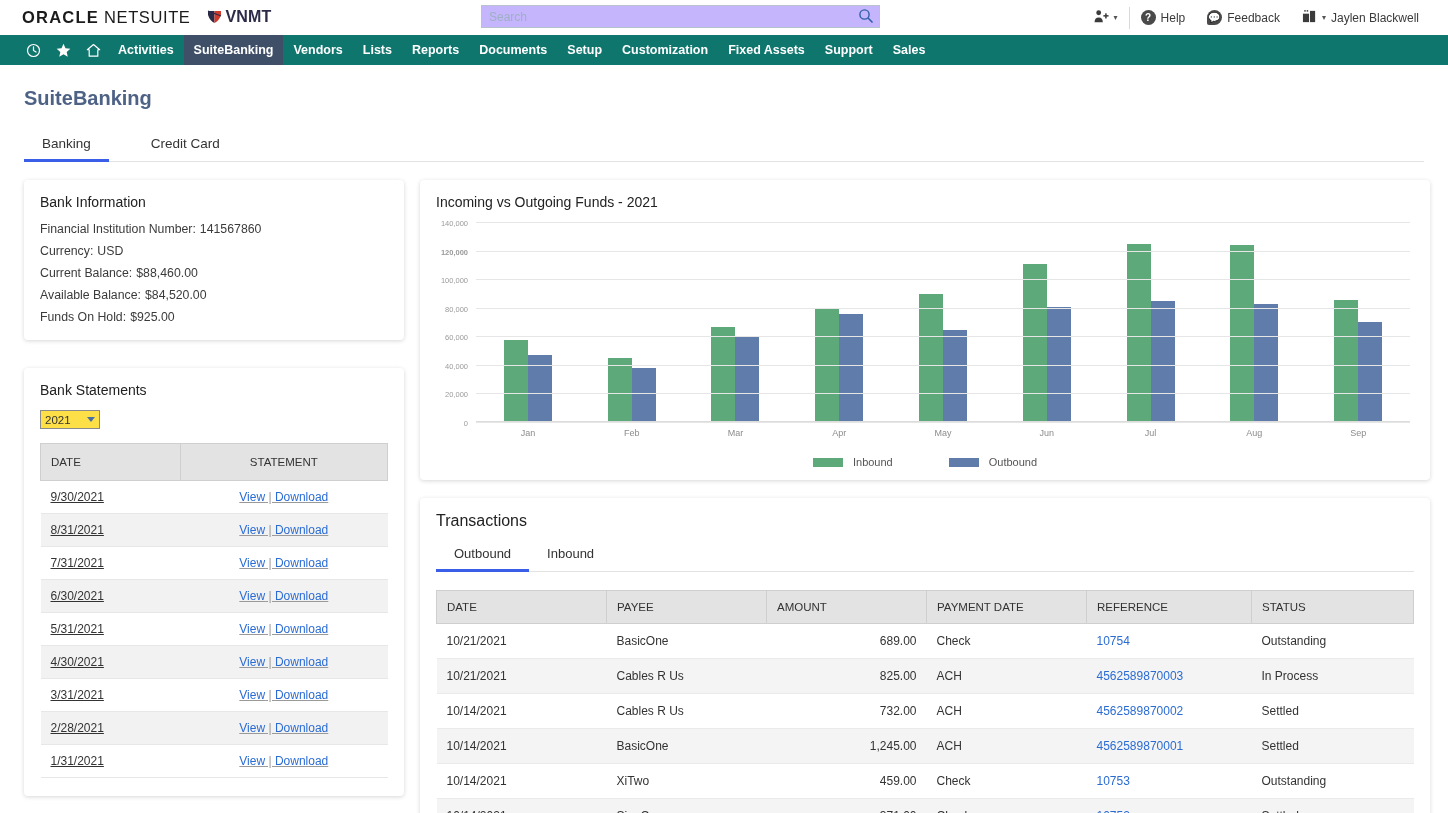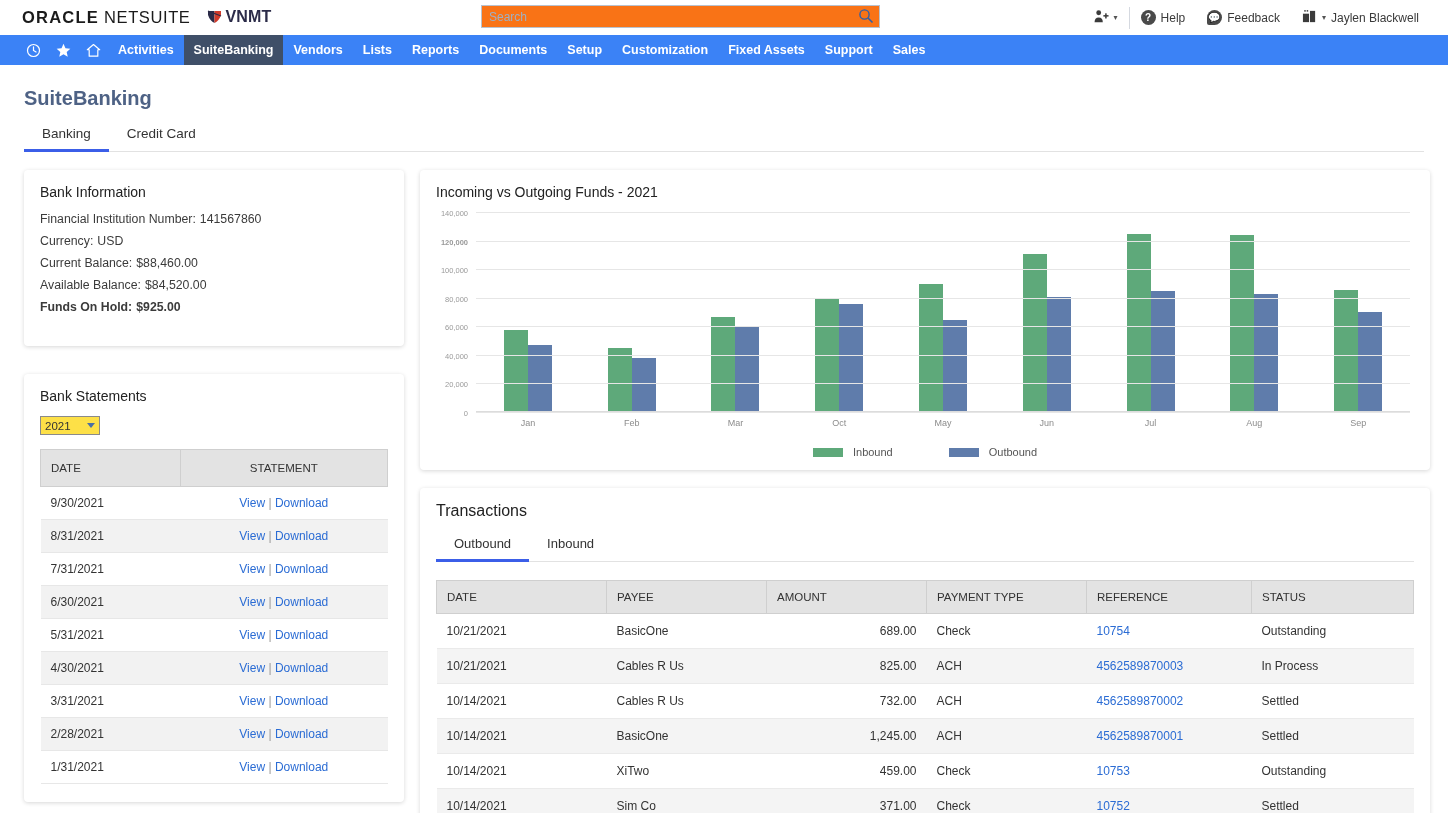--- a/index.html
+++ b/index.html
@@ -50,21 +50,21 @@
     left: 481px; top: 5px;
     width: 399px; height: 23px;
   }
   .searchwrap input {
     width: 100%; height: 100%;
     border: 1px solid #b8c2cf;
     padding: 0 26px 0 7px;
     font-size: 12px;
     color: #444;
     font-family: "Liberation Sans", sans-serif;
-    background:#f97316;
+    background:#c4b5fd;
     outline: none;
   }
   .searchwrap input::placeholder { color: #9fb0c4; }
   .search-icon {
     position: absolute; right: 6px; top: 3px;
     width: 16px; height: 16px; color: #2f5fa8;
   }
 
   .topright {
     position: absolute; right: 18px; top: 0;
@@ -78,21 +78,21 @@
     background: #4a4a4a; color: #fff; font-size: 10px; font-weight: bold;
     display: flex; align-items: center; justify-content: center; line-height: 1;
   }
   .icon-circle-f { border-radius: 50% 50% 50% 2px; }
   .caret { font-size: 8px; color: #555; }
   .glyph-dark { color: #3b3b3b; font-size: 15px; line-height: 1; }
 
   
   .navbar {
     height: 30px;
-    background: #3b82f6;
+    background: #0f766e;
     display: flex; align-items: stretch;
     padding-left: 18px;
     font-size: 12.5px;
     font-weight: bold;
     color: #ffffff;
   }
   .navbar .navicon {
     display: flex; align-items: center; justify-content: center;
     width: 30px; color: #fff;
   }
@@ -109,24 +109,25 @@
   
   .page {
     background: #ffffff;
     padding: 0;
   }
   .page-title {
     font-size: 20px; font-weight: bold; color: #4e6285;
     margin: 22px 0 0 24px;
   }
   .maintabs {
-    margin: 16px 0 0 24px;
+    margin: 26px 0 0 24px;
     display: flex;
     border-bottom: 1px solid #e2e2e2;
     width: calc(100% - 48px);
+    gap: 24px;
   }
   .maintab {
     padding: 0 18px 10px 18px;
     font-size: 13.5px;
     color: #333;
     cursor: pointer;
     position: relative;
   }
   .maintab.active::after {
     content: "";
@@ -146,21 +147,21 @@
   .card {
     background: #ffffff;
     border-radius: 4px;
     box-shadow: 0 1px 4px rgba(0,0,0,0.16);
   }
 
   
   .bank-info { padding: 14px 16px 16px 16px; }
   .card-title { font-size: 14px; color: #222; margin-bottom: 12px; }
   .info-line { font-size: 12.3px; color: #3b3b3b; margin-bottom: 8px; }
-  .info-line:last-child { margin-bottom: 16px; font-weight: bold; }
+  .info-line:last-child { margin-bottom: 0; }
   .info-line .val { margin-left: 4px; }
 
   
   .bank-statements { margin-top: 28px; padding: 14px 16px 18px 16px; }
   .year-select {
     margin: 6px 0 14px 0;
     width: 60px; height: 19px;
     border: 1px solid #8a8a8a;
     font-size: 11.5px;
     display: flex; align-items: center;
@@ -189,20 +190,21 @@
     font-weight: normal;
     font-size: 11.5px;
     padding: 12px 10px;
     text-align: left;
   }
   table.stmt th.ctr { text-align: center; }
   table.stmt td {
     padding: 9px 10px;
     border-bottom: 1px solid #e7e7e7;
     color: #333;
+    text-decoration: underline;
   }
   table.stmt tr.alt td { background: #f2f2f2; }
   table.stmt td.acts { text-align: center; color:#999; }
   a.link { color: #2b6cd4; text-decoration: none; cursor: pointer; }
 
   
   .chart-card { padding: 14px 16px 12px 16px; }
   .chart-title { font-size: 14px; color: #222; margin-bottom: 12px; }
   .chart-area {
     position: relative;
@@ -524,21 +526,21 @@
               <span class="ylabel">120,000</span>
             </div>
             <div class="gridline" style="top: 0px;">
               <span class="ylabel">140,000</span>
             </div>
           </div>
         <div class="xlabels" id="chart-xlabels">
             <div class="xlabel">Jan</div>
             <div class="xlabel">Feb</div>
             <div class="xlabel">Mar</div>
-            <div class="xlabel">Oct</div>
+            <div class="xlabel">Apr</div>
             <div class="xlabel">May</div>
             <div class="xlabel">Jun</div>
             <div class="xlabel">Jul</div>
             <div class="xlabel">Aug</div>
             <div class="xlabel">Sep</div>
           </div>
         <div class="legend">
           <div class="legend-item">
             <span class="legend-swatch" id="sw-inbound" style="background: rgb(94, 169, 122);"></span>
             <span>Inbound</span>
@@ -555,21 +557,21 @@
         <div class="subtabs">
           <div class="subtab active">Outbound</div>
           <div class="subtab">Inbound</div>
         </div>
         <table class="txn">
           <thead>
             <tr>
               <th style="width:170px">DATE</th>
               <th style="width:160px">PAYEE</th>
               <th style="width:160px">AMOUNT</th>
-              <th style="width:160px">PAYMENT TYPE</th>
+              <th style="width:160px">PAYMENT DATE</th>
               <th style="width:165px">REFERENCE</th>
               <th>STATUS</th>
             </tr>
           </thead>
           <tbody id="txn-body">
               <tr class="">
                 <td>10/21/2021</td>
                 <td>BasicOne</td>
                 <td class="num">689.00</td>
                 <td>Check</td>

